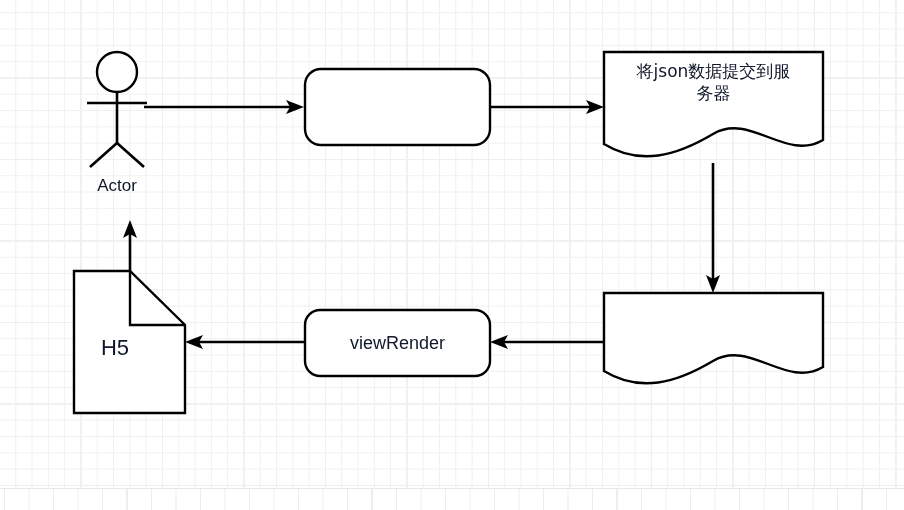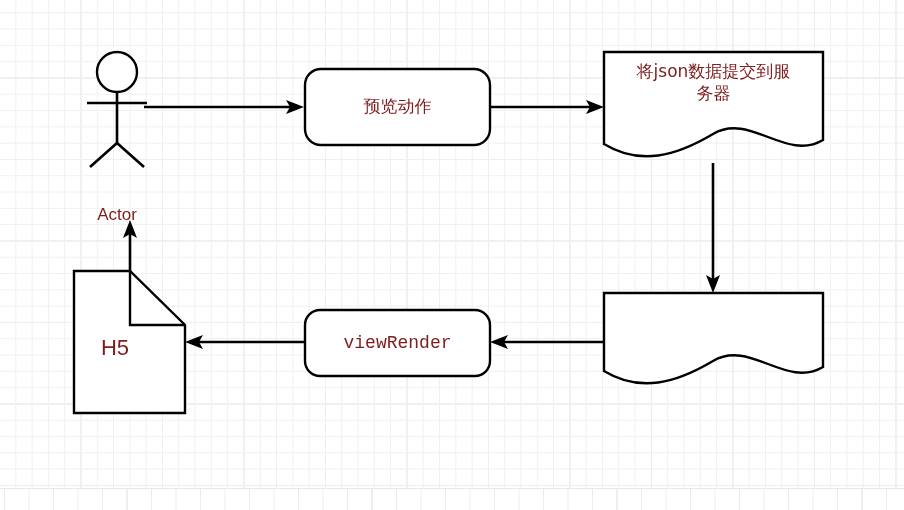--- a/index.html
+++ b/index.html
@@ -95,38 +95,37 @@
     fill: none;
   }
   .actor-head {
     fill: #ffffff;
     stroke: #000000;
     stroke-width: 2.4;
   }
   
   .lbl {
     position: absolute;
-    color: #7f1d1d;
+    color: #0f172a;
     text-align: center;
     line-height: 1.28;
     white-space: pre-line;
     user-select: none;
   }
   .lbl-cn {
     font-family: "DejaVu Sans", "Liberation Sans", sans-serif;
     font-size: 17px;
   }
   .lbl-en {
-    font-family: Liberation Mono, monospace;
+    font-family: Liberation Sans, sans-serif;
     font-size: 18px;
   }
   .lbl-actor {
     font-family: "Liberation Sans", "DejaVu Sans", sans-serif;
     font-size: 17px;
-    margin-top: 29px;
   }
   .lbl-h5 {
     font-family: "Liberation Sans", "DejaVu Sans", sans-serif;
     font-size: 22px;
   }
 </style>
 </head>
 <body>
 
 <div id="canvas">
@@ -185,21 +184,20 @@
 
     <g>
       <line class="connector" x1="130" y1="271" x2="130" y2="234"></line>
       <polygon class="arrowhead" points="130,220 123,238 130,234 137,238"></polygon>
     </g>
 
   </svg>
 
   <div class="lbl lbl-actor" style="left:67px; top:175px; width:100px;">Actor</div>
 
-  <div class="lbl lbl-cn" style="left:305px; top:96px; width:185px;">预览动作</div>
 
   <div class="lbl lbl-cn" style="left:606px; top:61px; width:215px;">将json数据提交到服</div>
   <div class="lbl lbl-cn" style="left:606px; top:83px; width:215px;">务器</div>
 
 
   <div class="lbl lbl-en" style="left:305px; top:332px; width:185px;">viewRender</div>
 
   <div class="lbl lbl-h5" style="left:85px; top:334px; width:60px;">H5</div>
 
 </div>

